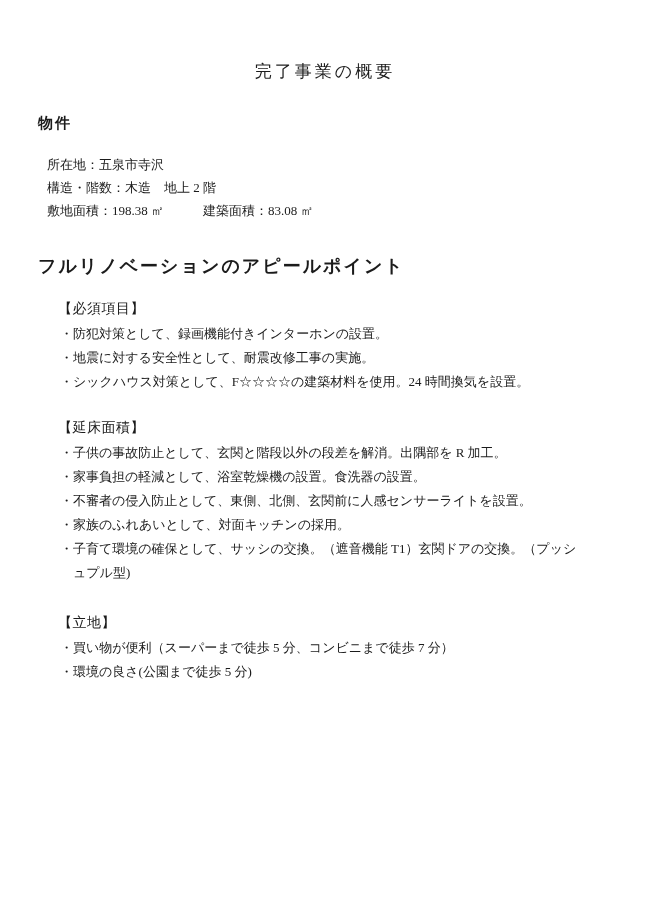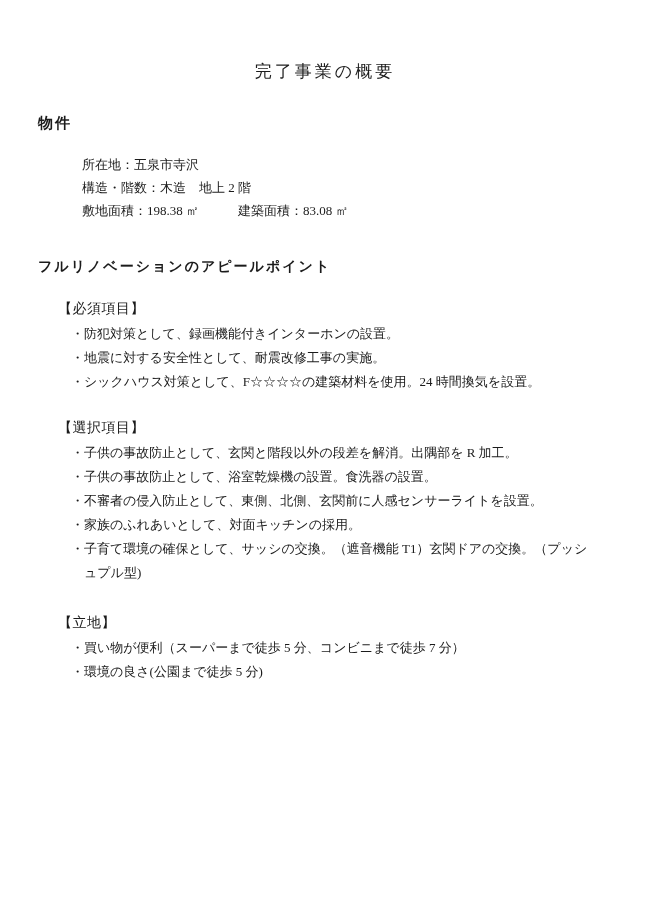--- a/index.html
+++ b/index.html
@@ -31,44 +31,44 @@
     font-size: 15px;
     font-weight: bold;
     letter-spacing: 2px;
     line-height: 21px;
   }
   .heading-property {
     margin-top: 29px;
   }
   .heading-appeal {
     margin-top: 34px;
-    font-size: 14px;
+    font-size: 18px;
   }
   .property-lines {
     margin-top: 19px;
-    margin-left: 82px;
+    margin-left: 47px;
     font-size: 13px;
     line-height: 23px;
   }
   .group {
     margin-left: 58px;
   }
   .group-label {
     margin: 0;
     font-size: 14px;
     font-weight: normal;
     line-height: 20px;
     letter-spacing: 0.5px;
   }
   .group-required .group-label { margin-top: 22px; }
   .group-selected .group-label { margin-top: 24px; }
   .group-location .group-label { margin-top: 28px; }
   .bullet-list {
     margin-top: 3px;
-    margin-left: 13px;
+    margin-left: 2px;
     font-size: 13px;
     line-height: 24px;
   }
   .bullet-item .line { white-space: pre; }
   .bullet-item .line.cont { padding-left: 13px; }
   .property-lines .line { white-space: pre; }
 </style>
 </head>
 <body>
 
@@ -101,27 +101,27 @@
         <div class="bullet-item">
           <div class="line">・地震に対する安全性として、耐震改修工事の実施。</div>
         </div>
         <div class="bullet-item">
           <div class="line">・シックハウス対策として、F☆☆☆☆の建築材料を使用。24 時間換気を設置。</div>
         </div>
       </div>
   </div>
 
   <div class="group group-selected">
-    <h3 class="group-label">【選択項目】</h3>
+    <h3 class="group-label">【延床面積】</h3>
     <div class="bullet-list">
         <div class="bullet-item">
           <div class="line">・子供の事故防止として、玄関と階段以外の段差を解消。出隅部を R 加工。</div>
         </div>
         <div class="bullet-item">
-          <div class="line">・子供の事故防止として、浴室乾燥機の設置。食洗器の設置。</div>
+          <div class="line">・家事負担の軽減として、浴室乾燥機の設置。食洗器の設置。</div>
         </div>
         <div class="bullet-item">
           <div class="line">・不審者の侵入防止として、東側、北側、玄関前に人感センサーライトを設置。</div>
         </div>
         <div class="bullet-item">
           <div class="line">・家族のふれあいとして、対面キッチンの採用。</div>
         </div>
         <div class="bullet-item">
           <div class="line">・子育て環境の確保として、サッシの交換。（遮音機能 T1）玄関ドアの交換。（プッシ</div>
           <div class="line cont">ュプル型)</div>

